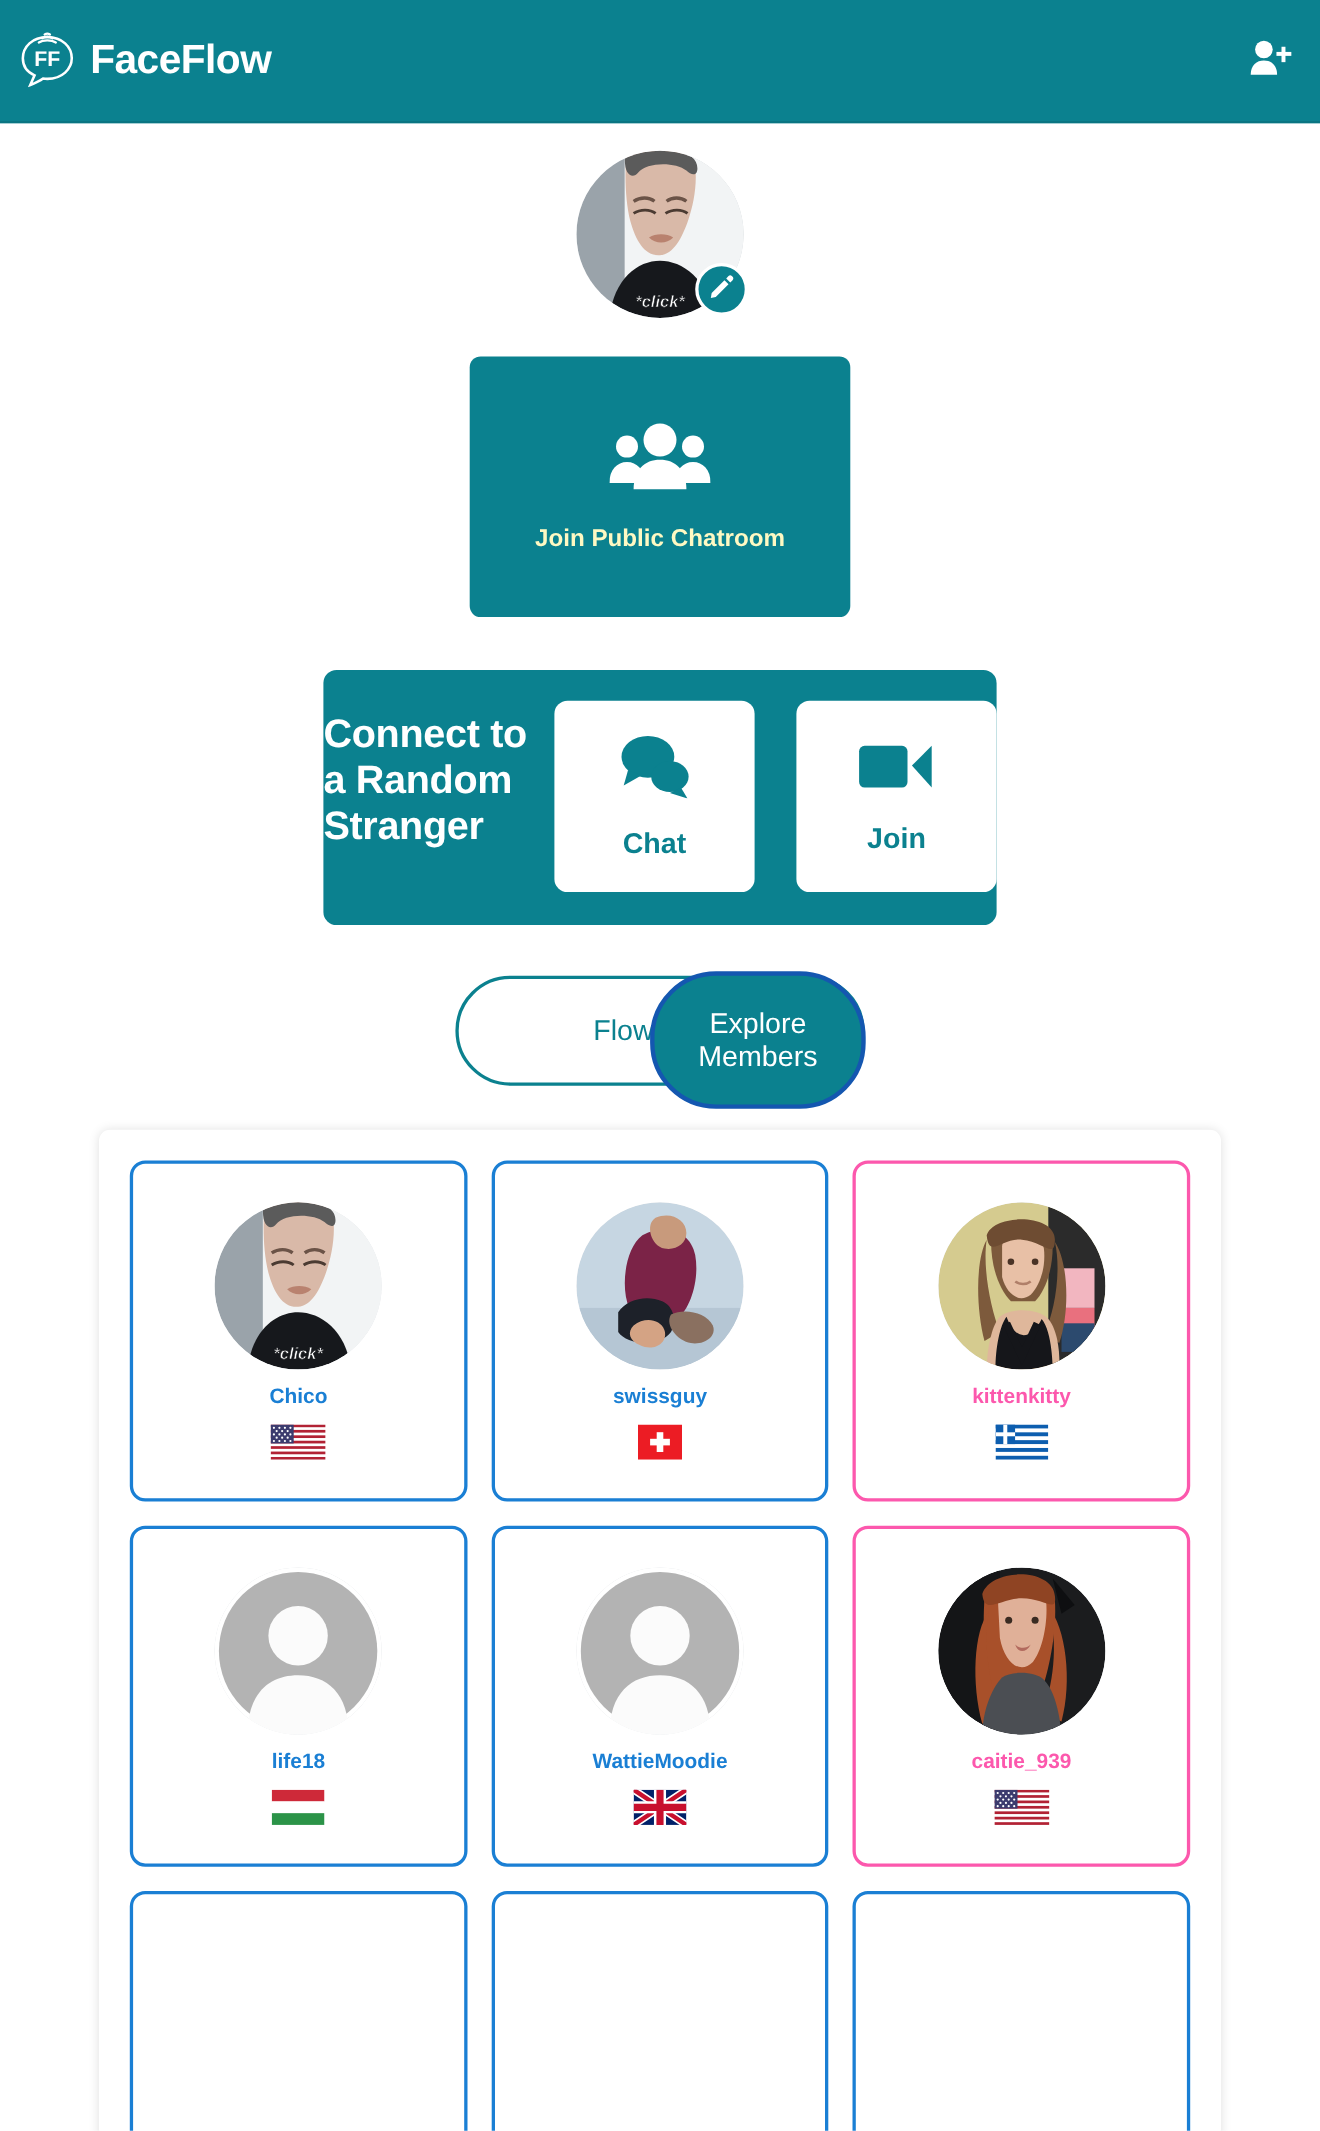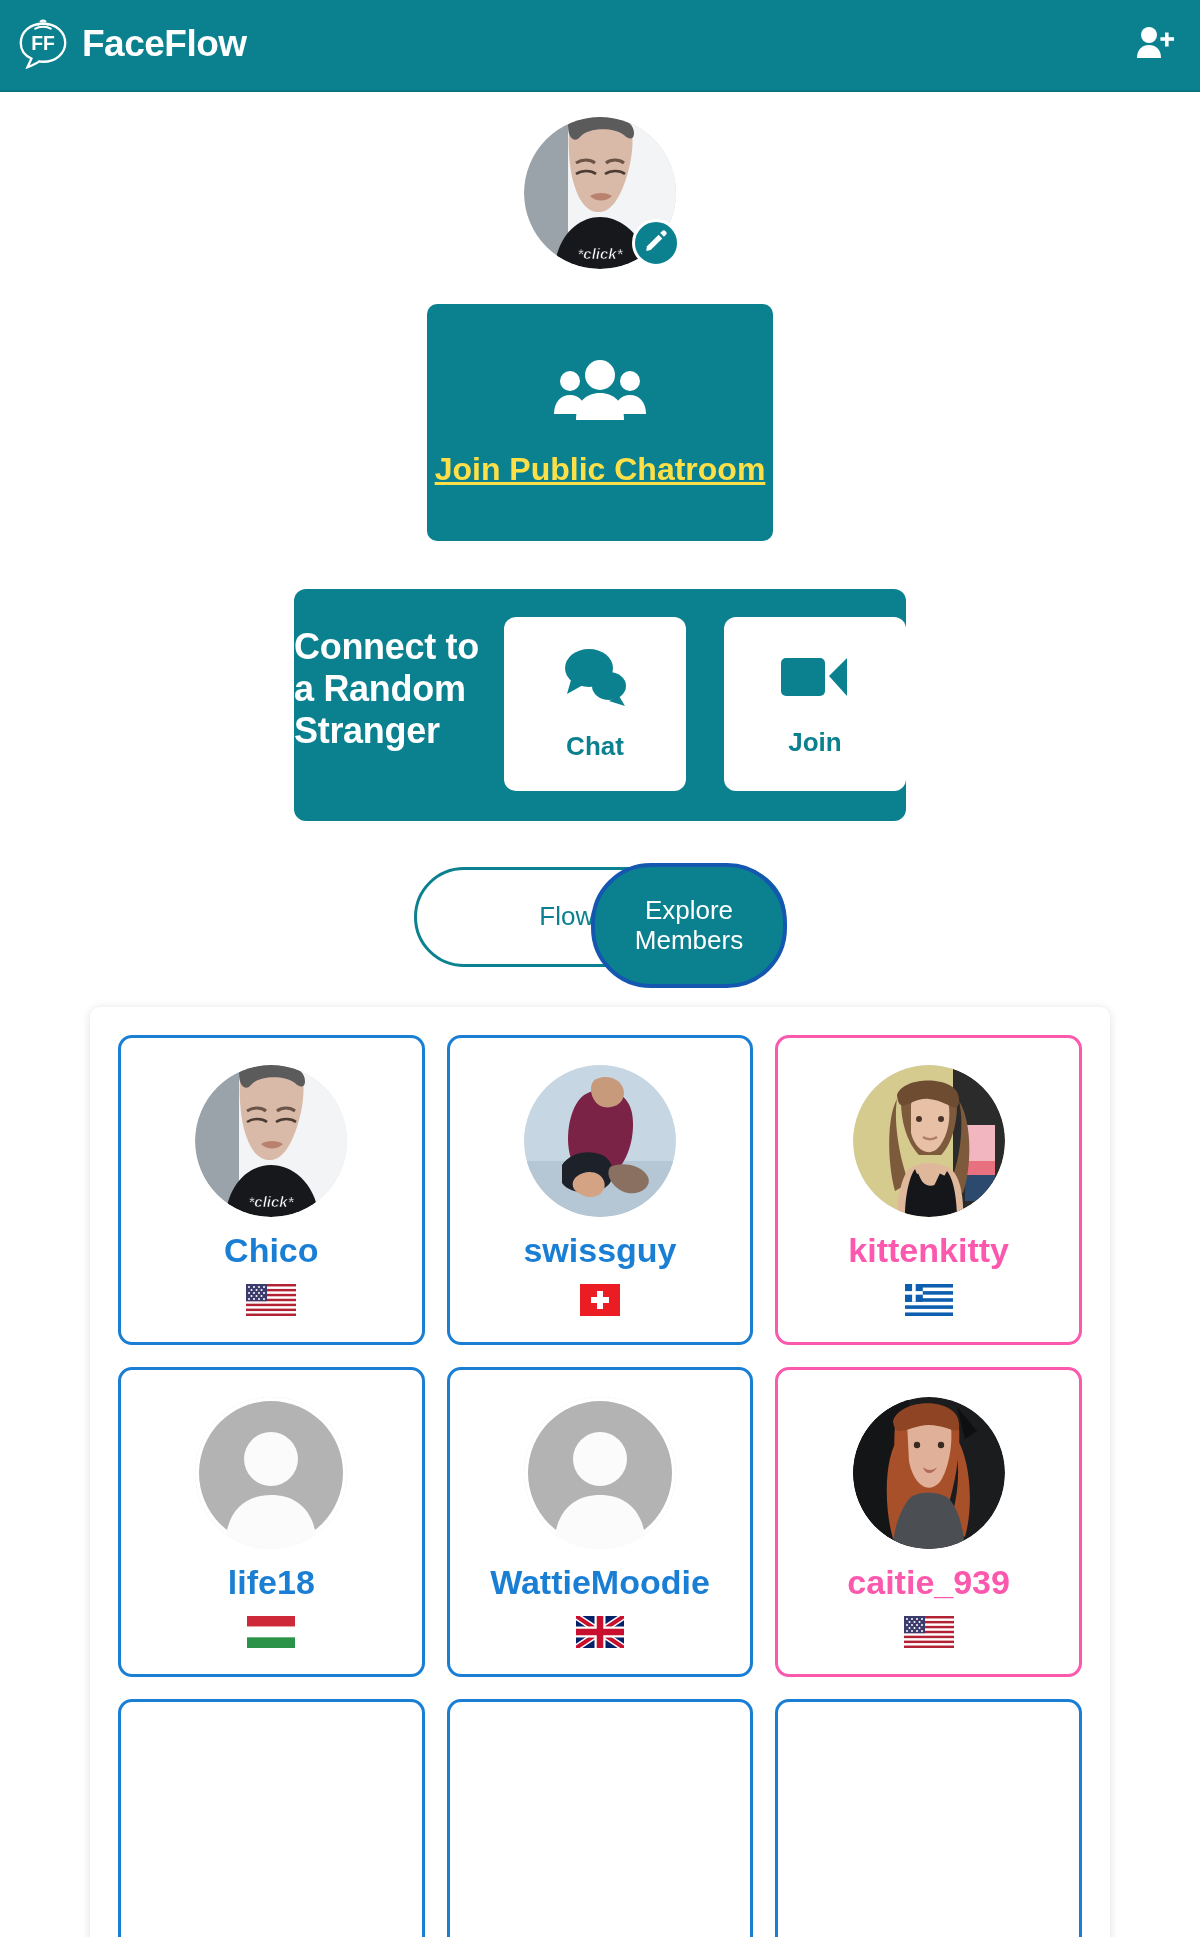--- a/index.html
+++ b/index.html
@@ -8,21 +8,21 @@
   html, body {
     width: 1200px;
     height: 1937px;
     overflow: hidden;
     background: #ffffff;
     font-family: "Liberation Sans", sans-serif;
   }
 
   
   .topbar {
-    height: 92px;
+    height: 112px;
     background: #0b818f;
     display: flex;
     align-items: center;
     justify-content: space-between;
     padding: 0 22px 0 14px;
     border-bottom: 2px solid #0a7582;
     position: relative;
   }
   .brand {
     display: flex;
@@ -89,24 +89,23 @@
     border-radius: 10px;
     display: flex;
     flex-direction: column;
     align-items: center;
     justify-content: center;
     gap: 28px;
     cursor: pointer;
     border: none;
   }
   .chatroom-label {
-    color: #fde047;
-    font-size: 32px;
+    color: #fef9c3;
+    font-size: 22px;
     font-weight: bold;
-    text-decoration: underline;
   }
 
   
   .stranger-wrap {
     display: flex;
     justify-content: center;
     margin-top: 48px;
   }
   .stranger-panel {
     width: 612px;
@@ -223,21 +222,21 @@
   .member-card.pink { border-color: #fc58ad; }
   .member-avatar {
     width: 152px; height: 152px;
     border-radius: 50%;
     overflow: hidden;
     background: #e9ebed;
     display: block;
     flex: none;
   }
   .member-name {
-    font-size: 34px;
+    font-size: 19px;
     font-weight: bold;
     color: #1a7fd4;
   }
   .member-card.pink .member-name { color: #fc58ad; }
   .member-flag { height: 32px; display: block; }
   .member-flag svg { display: block; height: 32px; }
 
   .row-partial .member-card { height: 310px; }
   .members-grid.second { margin-top: 22px; }
   .members-grid.third  { margin-top: 22px; }

